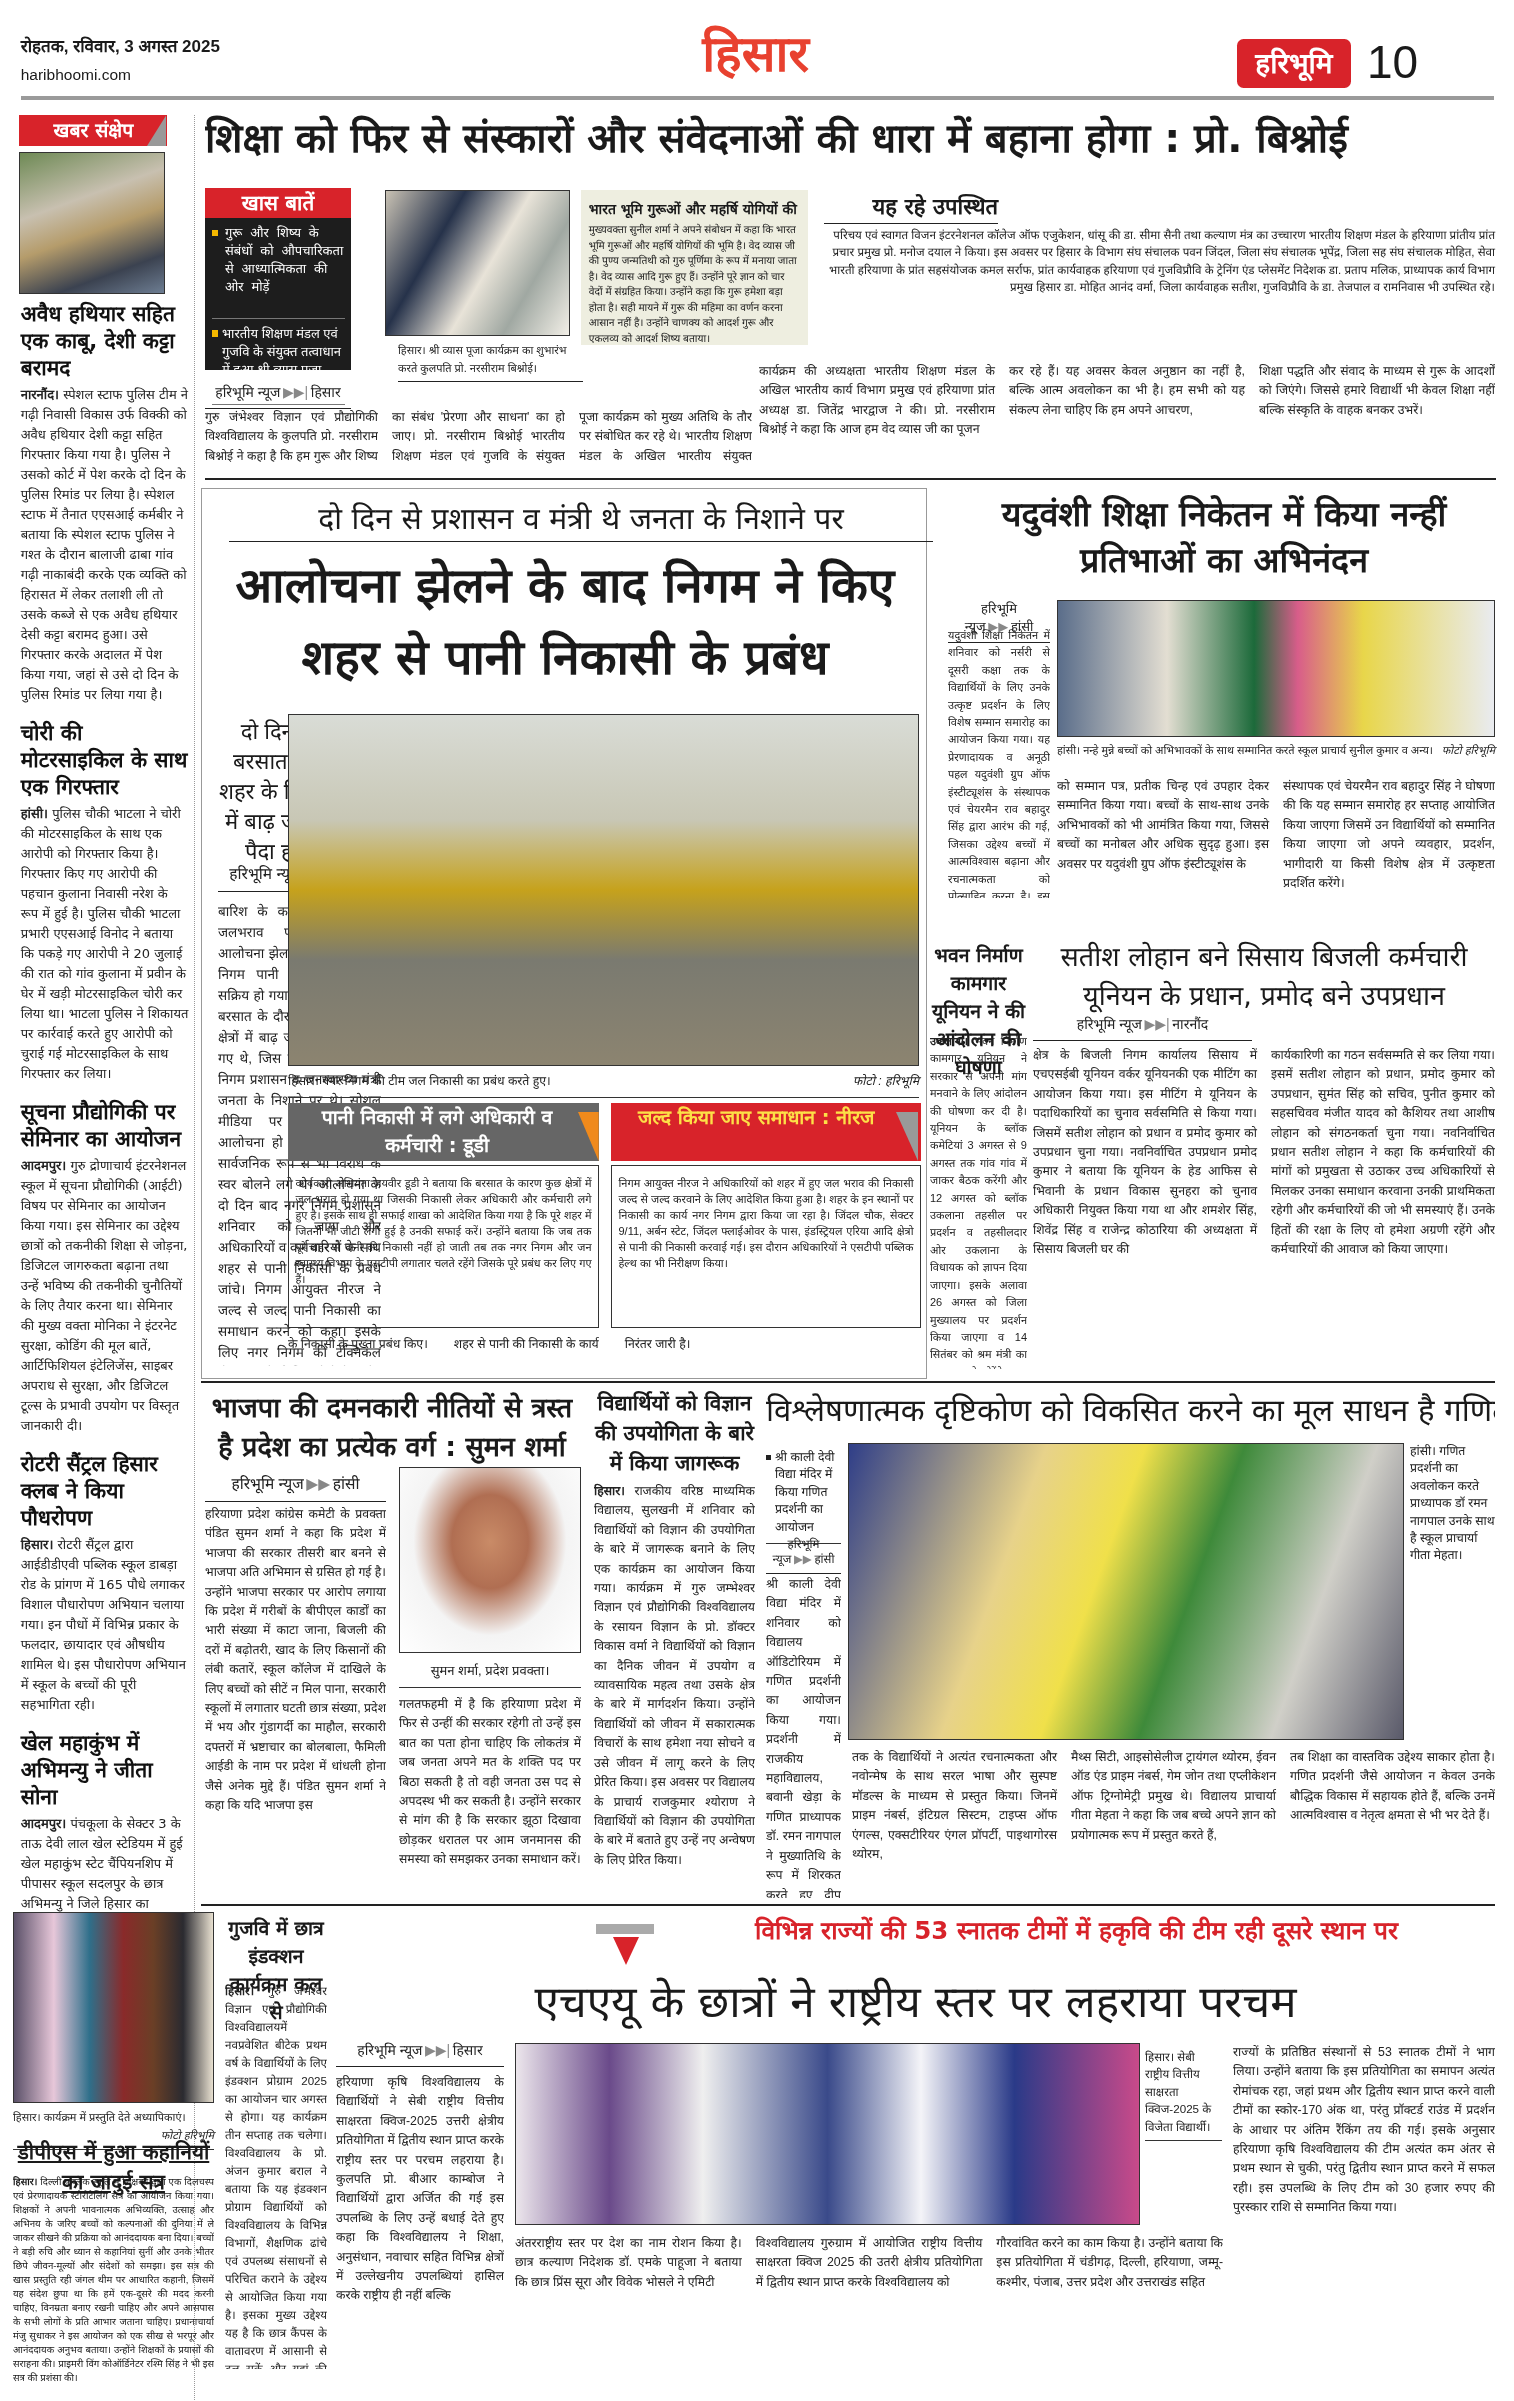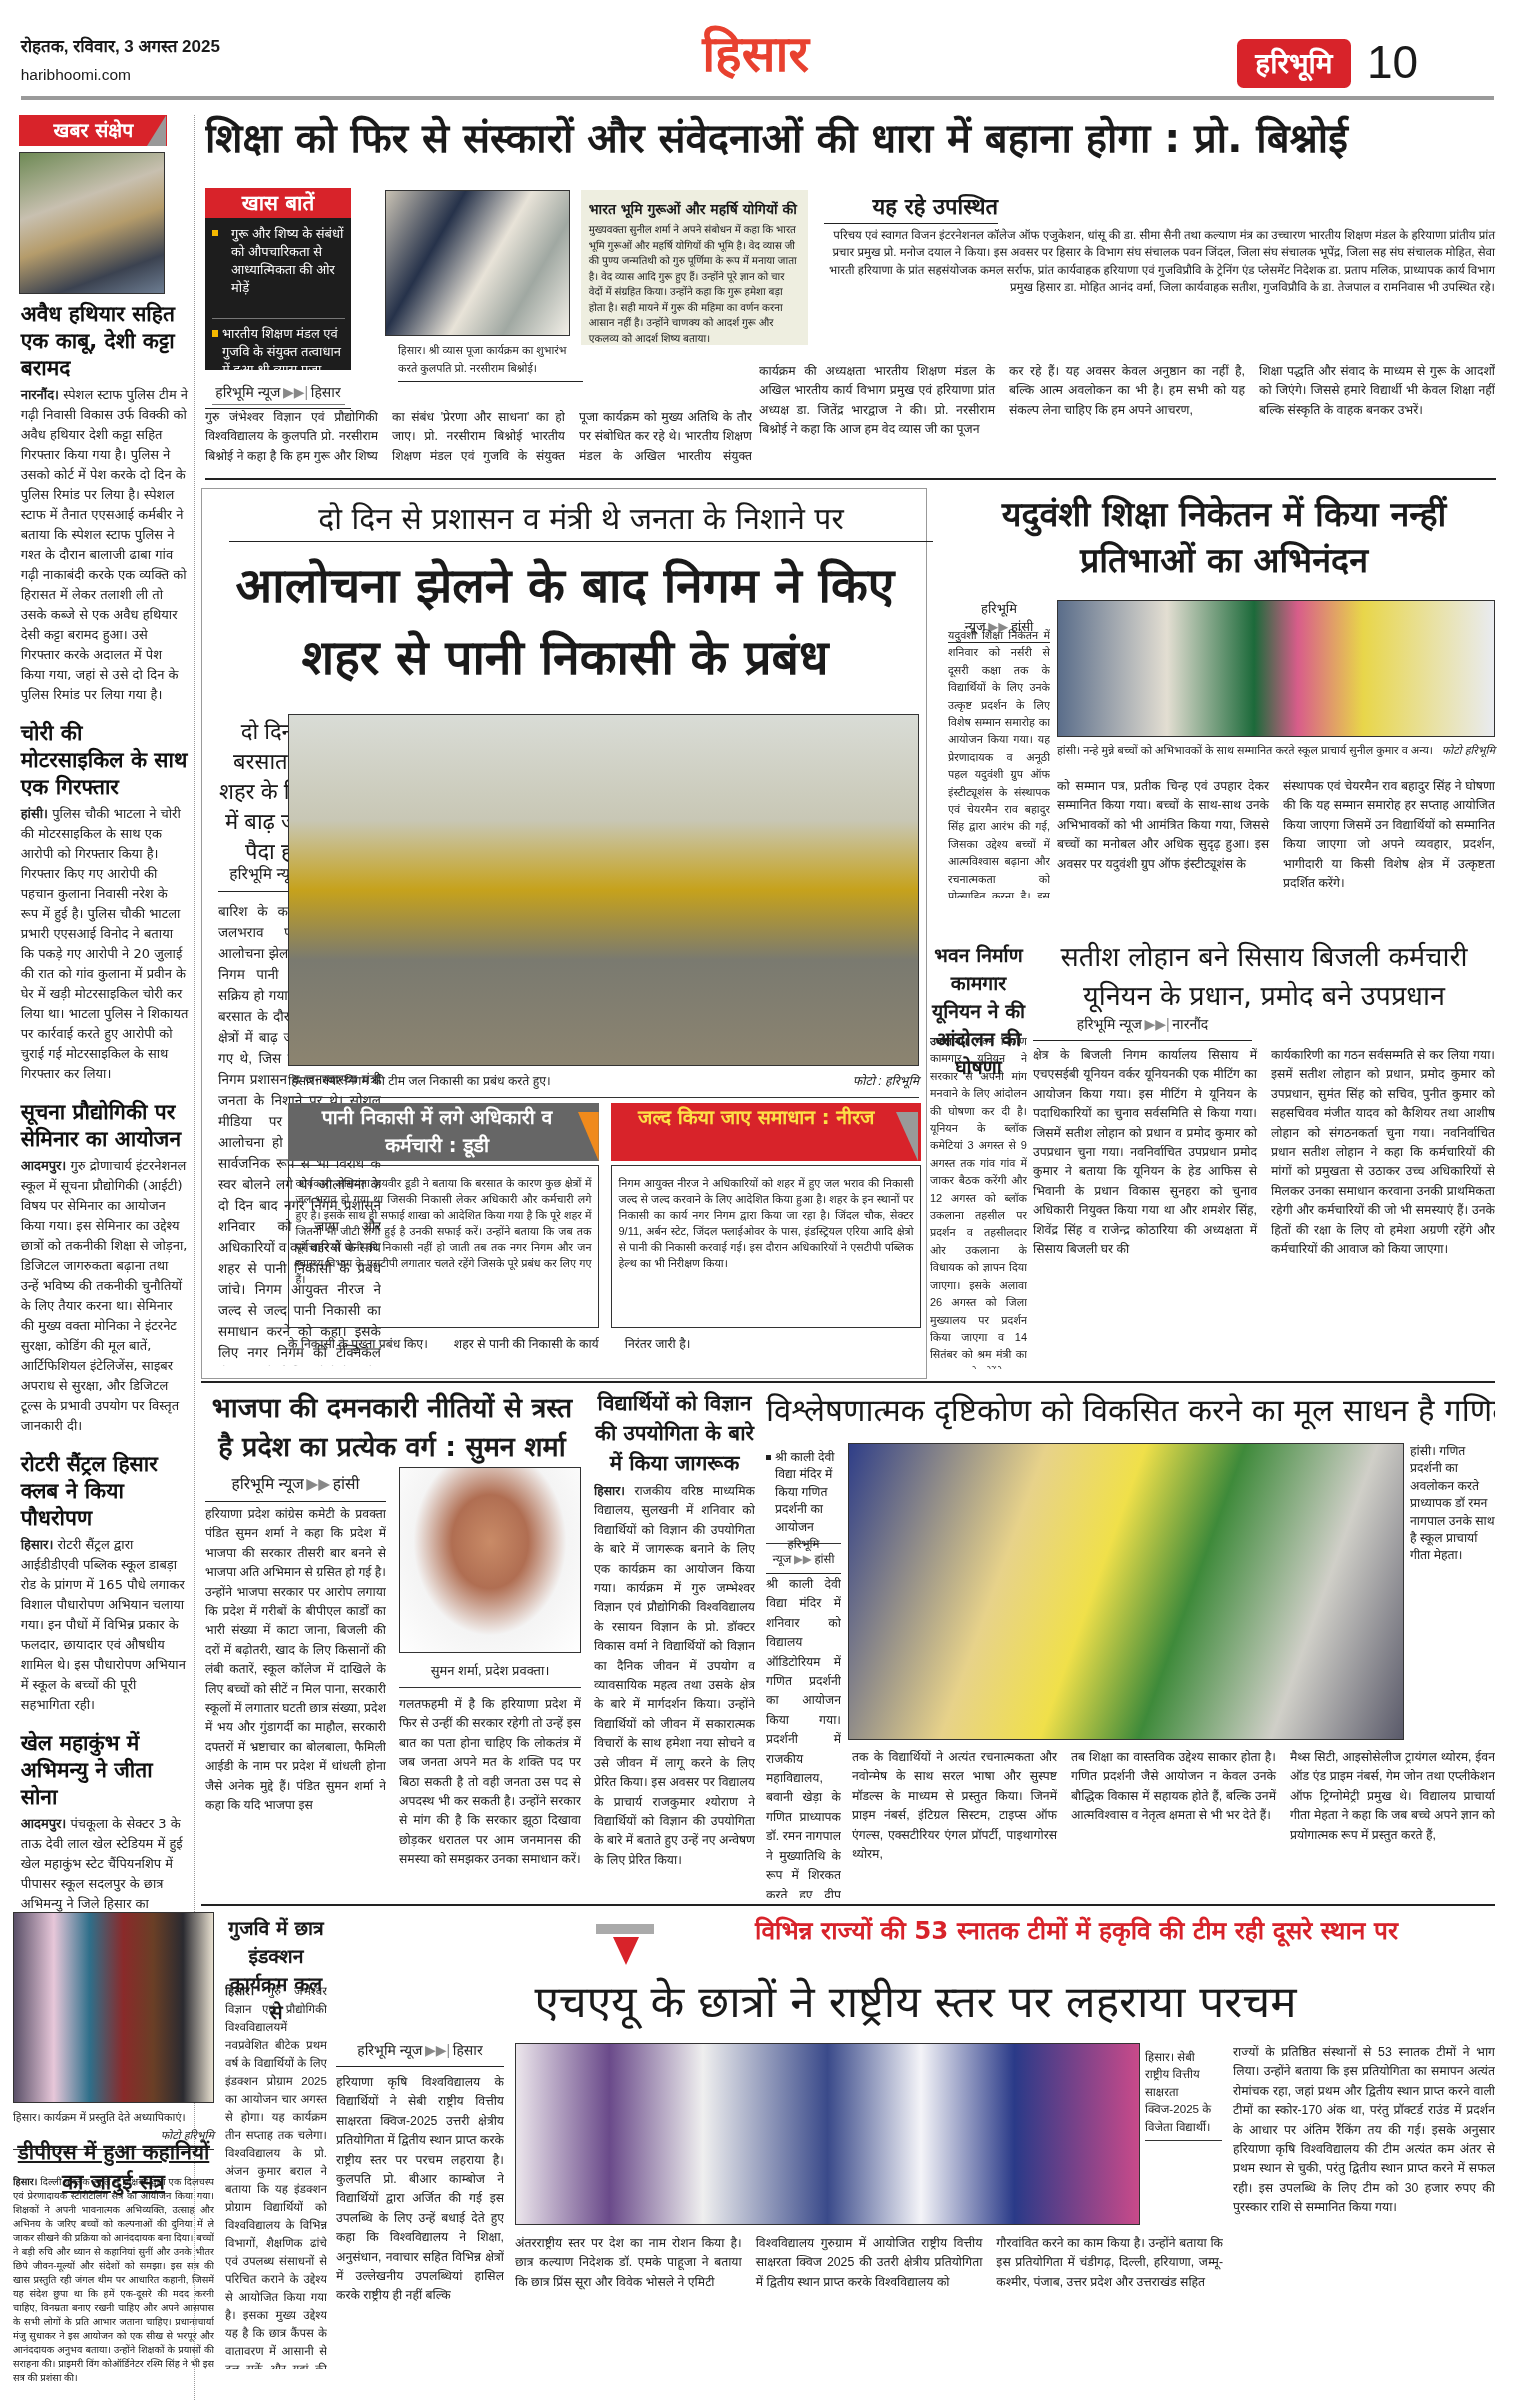--- a/index.html
+++ b/index.html
@@ -60,21 +60,21 @@
     <div class="brief-head">खेल महाकुंभ में अभिमन्यु ने जीता सोना</div>
     <div class="brief-text" style="margin-top:2.6px;"><span class="lead">आदमपुर।</span> <span>पंचकूला के सेक्टर 3 के ताऊ देवी लाल खेल स्टेडियम में हुई खेल महाकुंभ स्टेट चैंपियनशिप में पीपासर स्कूल सदलपुर के छात्र अभिमन्यु ने जिले हिसार का प्रतिनिधित्व करते हुए गोल्ड मेडल पर कब्जा जमाया है। स्कूल के खेल प्रशिक्षक महेंद्र शीला ने बताया कि अभिमन्यु ने रिकॉर्ड समय में 5 किलोमीटर वाक रेस पूरी करते हुए गोल्ड मेडल प्राप्त किया है।</span></div>
   </div>
 </div>
 
 <div class="abs" style="left:205px;top:111px;width:1291px;font-size:40px;font-weight:bold;line-height:54px;white-space:nowrap;overflow:hidden;">शिक्षा को फिर से संस्कारों और संवेदनाओं की धारा में बहाना होगा : प्रो. बिश्नोई</div>
 
 <div class="abs" style="left:205px;top:188px;width:146px;">
   <div style="background:#d8232a;color:#fff;font-size:20.7px;font-weight:bold;text-align:center;height:30px;line-height:30px;">खास बातें</div>
   <div style="background:#1d1d1d;color:#fff;padding:6.5px 6.5px 9px 6.5px;height:152px;">
-    <div style="display:flex;gap:13px;font-family:Liberation Sans, sans-serif;font-size:13px;line-height:18px;padding-bottom:21px;border-bottom:0.6px solid #777;">
+    <div style="display:flex;gap:7px;font-family:Liberation Mono, monospace;font-size:13px;line-height:18px;padding-bottom:21px;border-bottom:0.6px solid #777;">
       <span style="display:inline-block;min-width:6.5px;height:6.5px;background:#f5b800;margin-top:5.2px;"></span>
       <span>गुरू और शिष्य के संबंधों को औपचारिकता से आध्यात्मिकता की ओर मोड़ें</span>
     </div>
     <div style="display:flex;gap:3.9px;font-family:'Liberation Sans',sans-serif;font-size:13px;line-height:18px;padding-top:6.5px;padding-bottom:6.5px;border-bottom:0.6px solid #777;">
       <span style="display:inline-block;min-width:6.5px;height:6.5px;background:#f5b800;margin-top:5.2px;"></span>
       <span>भारतीय शिक्षण मंडल एवं गुजवि के संयुक्त तत्वाधान में हुआ श्री व्यास पूजा कार्यक्रम</span>
     </div>
   </div>
 </div>
 <div class="abs byline" style="left:205px;top:382px;width:146px;font-size:14px;"><span>हरिभूमि न्यूज</span><span class="arrow">▶▶|</span><span>हिसार</span></div>
@@ -179,22 +179,22 @@
   <span style="min-width:5.2px;height:5.2px;background:#222;margin-top:5.8px;"></span>
   <span>श्री काली देवी विद्या मंदिर में किया गणित प्रदर्शनी का आयोजन</span>
 </div>
 <div class="abs byline" style="left:766px;top:1536px;width:75px;font-size:11.6px;"><span>हरिभूमि न्यूज</span><span class="arrow">▶▶</span><span>हांसी</span></div>
 <div class="abs photo" style="left:848px;top:1443px;width:556px;height:297px;border:1.3px solid #333;background:linear-gradient(110deg,#2f3e88 0%,#e7d28a 30%,#f0e04a 45%,#3e8a3a 60%,#d0cfc8 80%,#5a5a6a 100%);"></div>
 <div class="abs caption" style="left:1410px;top:1443px;width:85px;font-size:12.3px;line-height:17.4px;">हांसी। गणित प्रदर्शनी का अवलोकन करते प्राध्यापक डॉ रमन नागपाल उनके साथ है स्कूल प्राचार्या गीता मेहता।</div>
 <div class="abs body-sm" style="left:766px;top:1575px;width:75px;height:323px;overflow:hidden;">श्री काली देवी विद्या मंदिर में शनिवार को विद्यालय ऑडिटोरियम में गणित प्रदर्शनी का आयोजन किया गया। प्रदर्शनी में राजकीय महाविद्यालय, बवानी खेड़ा के गणित प्राध्यापक डॉ. रमन नागपाल ने मुख्यातिथि के रूप में शिरकत करते हुए दीप प्रज्वलन कर प्रदर्शनी का उद्घाटन किया। उन्होंने विद्यार्थियों के कार्यों की सराहना की और कहा कि गणित तार्किक सोच, निर्णय क्षमता और विश्लेषणात्मक दृष्टिकोण को विकसित करने का मूल साधन है। इस प्रकार की गतिविधियां विद्यार्थियों को विषय से जोड़ती हैं और उसे जीवनोपयोगी बनाती हैं। प्रदर्शनी में कक्षा छठी से बारहवीं</div>
 <div class="abs" style="left:852px;top:1748px;width:643px;height:148px;overflow:hidden;">
   <div class="cols">
     <div class="body-sm">तक के विद्यार्थियों ने अत्यंत रचनात्मकता और नवोन्मेष के साथ सरल भाषा और सुस्पष्ट मॉडल्स के माध्यम से प्रस्तुत किया। जिनमें प्राइम नंबर्स, इंटिग्रल सिस्टम, टाइप्स ऑफ एंगल्स, एक्सटीरियर एंगल प्रॉपर्टी, पाइथागोरस थ्योरम,</div>
+    <div class="body-sm">मैथ्स सिटी, आइसोसेलीज ट्रायंगल थ्योरम, ईवन ऑड एंड प्राइम नंबर्स, गेम जोन तथा एप्लीकेशन ऑफ ट्रिग्नोमेट्री प्रमुख थे। विद्यालय प्राचार्या गीता मेहता ने कहा कि जब बच्चे अपने ज्ञान को प्रयोगात्मक रूप में प्रस्तुत करते हैं,</div>
     <div class="body-sm">तब शिक्षा का वास्तविक उद्देश्य साकार होता है। गणित प्रदर्शनी जैसे आयोजन न केवल उनके बौद्धिक विकास में सहायक होते हैं, बल्कि उनमें आत्मविश्वास व नेतृत्व क्षमता से भी भर देते हैं।</div>
-    <div class="body-sm">मैथ्स सिटी, आइसोसेलीज ट्रायंगल थ्योरम, ईवन ऑड एंड प्राइम नंबर्स, गेम जोन तथा एप्लीकेशन ऑफ ट्रिग्नोमेट्री प्रमुख थे। विद्यालय प्राचार्या गीता मेहता ने कहा कि जब बच्चे अपने ज्ञान को प्रयोगात्मक रूप में प्रस्तुत करते हैं,</div>
   </div>
 </div>
 
 <div class="abs hr-dark" style="left:201px;top:1904px;width:1294px;"></div>
 
 <div class="abs photo" style="left:13px;top:1912px;width:201px;height:191px;background:linear-gradient(90deg,#5a5068 0%,#e7c7d9 20%,#2f6f8a 38%,#8a2a2a 55%,#6a3f26 70%,#2a2a30 85%,#e8e0d0 100%);"></div>
 <div class="abs caption" style="left:13px;top:2108px;width:201px;font-size:11px;padding-bottom:5.2px;border-bottom:1.3px solid #333;">
   <span>हिसार। कार्यक्रम में प्रस्तुति देते अध्यापिकाएं।</span>
   <span style="float:right;font-style:italic;">फोटो हरिभूमि</span>
 </div>

